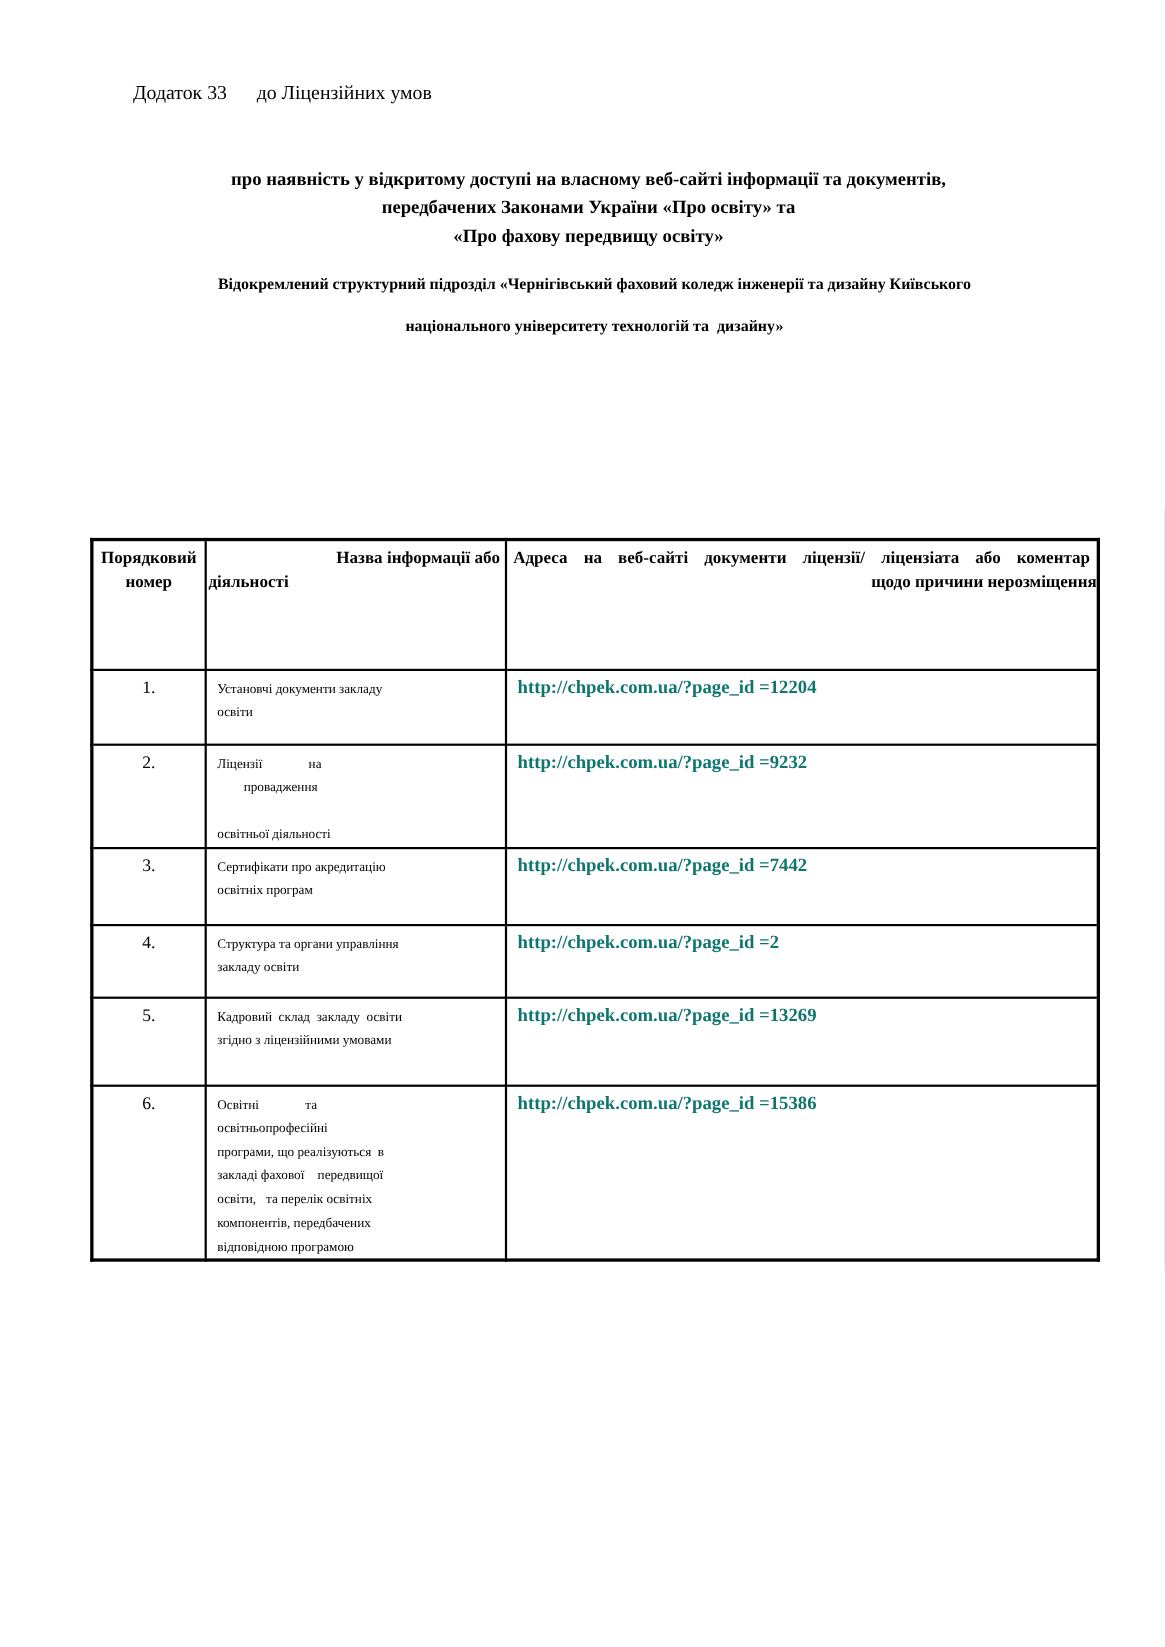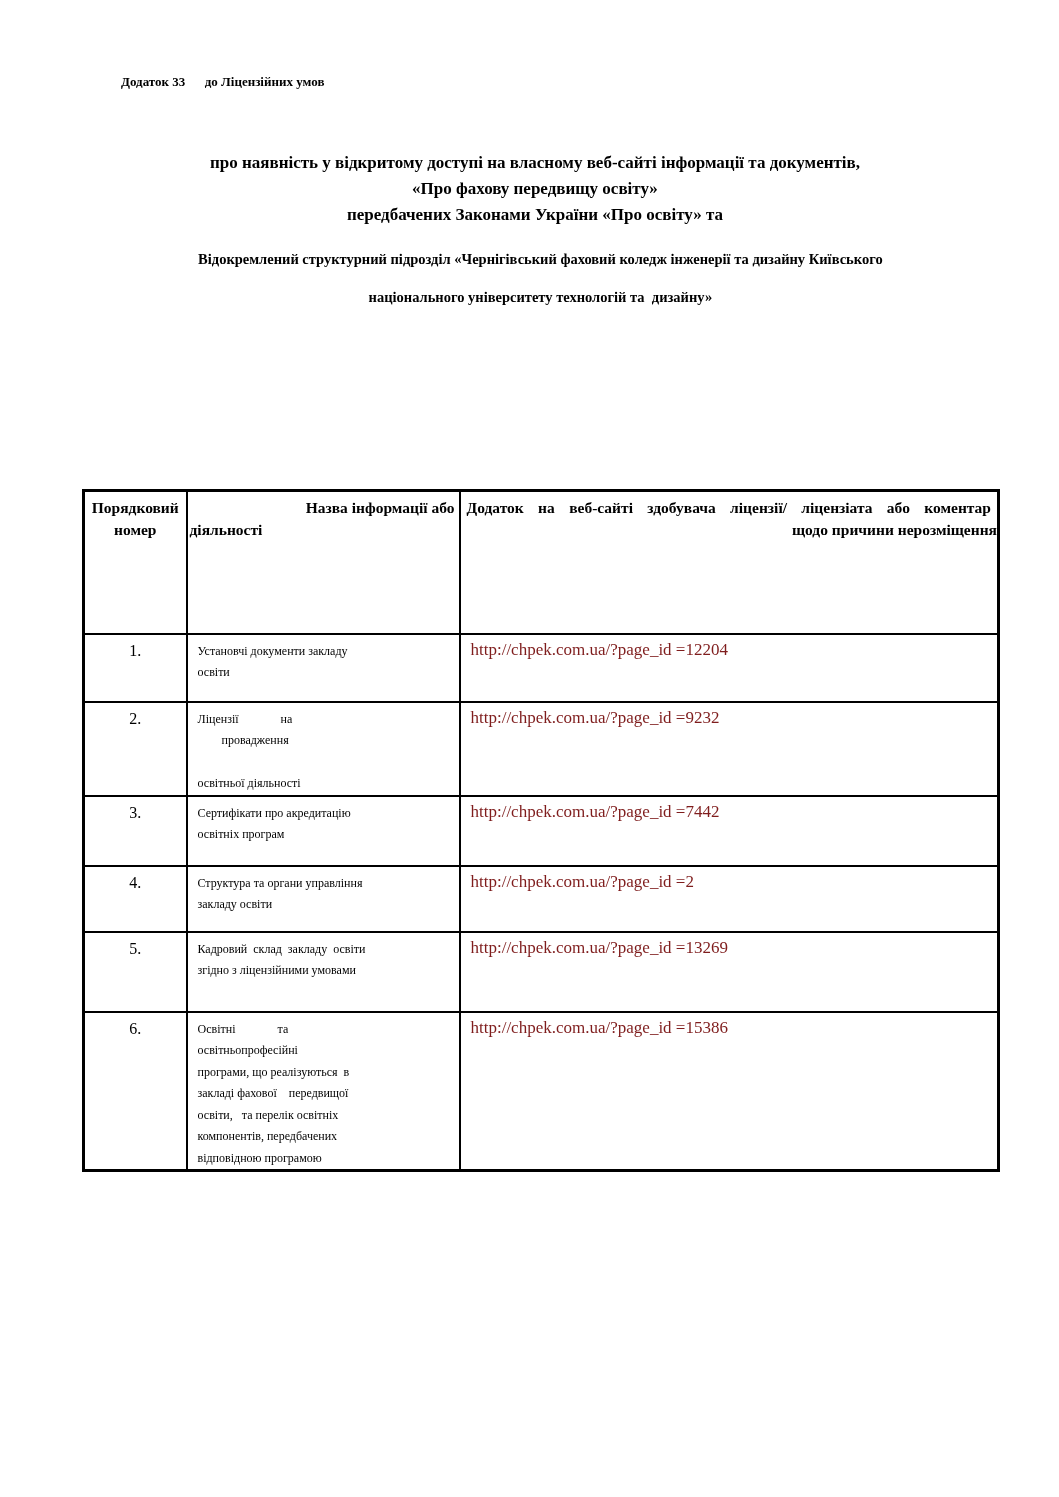--- a/index.html
+++ b/index.html
@@ -11,22 +11,22 @@
     background: #ffffff;
     font-family: "Liberation Serif", "DejaVu Serif", serif;
     color: #000000;
     overflow: hidden;
     margin: 0 auto;
   }
   .annex-note {
     position: absolute;
     left: 121px;
     top: 74px;
-    font-size: 13px;
-    font-weight: bold;
+    font-size: 18px;
+    font-weight: normal;
     white-space: pre;
   }
   .title-block {
     position: absolute;
     left: 0;
     top: 150px;
     width: 100%;
     text-align: center;
     font-weight: bold;
   }
@@ -90,65 +90,65 @@
     font-size: 12px;
     line-height: 21.5px;
     padding: 6px 4px 0 10px;
     white-space: pre-wrap;
   }
   .cell-url {
     padding: 5px 4px 0 10px;
   }
   .url-link {
     font-size: 17px;
-    font-weight: normal;
-    color: #7f1d1d;
+    font-weight: bold;
+    color: #0f766e;
     white-space: pre;
     cursor: pointer;
   }
-  tr.row-header { height: 143px; }
+  tr.row-header { height: 118px; }
   tr.row-1 { height: 68px; }
   tr.row-2 { height: 84px; }
   tr.row-3 { height: 70px; }
   tr.row-4 { height: 66px; }
   tr.row-5 { height: 80px; }
   tr.row-6 { height: 157px; }
 </style>
 </head>
 <body>
 
 <div class="page">
 
   <div class="annex-note">Додаток 33      до Ліцензійних умов</div>
 
   <div class="title-block">
     <div class="doc-subtitle">про наявність у відкритому доступі на власному веб-сайті інформації та документів,</div>
+    <div class="doc-subtitle">передбачених Законами України «Про освіту» та</div>
     <div class="doc-subtitle">«Про фахову передвищу освіту»</div>
-    <div class="doc-subtitle">передбачених Законами України «Про освіту» та</div>
     <div class="institution">
       <span>Відокремлений структурний підрозділ «Чернігівський фаховий коледж інженерії та дизайну Київського</span><br>
       <span>національного університету технологій та  дизайну»</span>
     </div>
   </div>
 
   <table class="info-table">
     <colgroup>
       <col class="c-num">
       <col class="c-name">
       <col class="c-url">
     </colgroup>
     <tbody>
       <tr class="row-header">
         <td class="hdr-cell hdr-num">Порядковий номер</td>
         <td class="hdr-cell">
           <span class="hdr-name-l1">Назва інформації або</span>
           <span class="hdr-name-l2">діяльності</span>
         </td>
         <td class="hdr-cell">
-          <span class="hdr-url-l1">Додаток на веб-сайті здобувача ліцензії/  ліцензіата або коментар</span>
+          <span class="hdr-url-l1">Адреса на веб-сайті документи ліцензії/  ліцензіата або коментар</span>
           <span class="hdr-url-l2">щодо причини нерозміщення</span>
         </td>
       </tr>
 
       <tr class="row-1">
         <td class="cell-num">1.</td>
         <td class="cell-name">Установчі документи закладу
 освіти</td>
         <td class="cell-url">
           <span class="url-link">http://chpek.com.ua/?page_id =12204</span>

